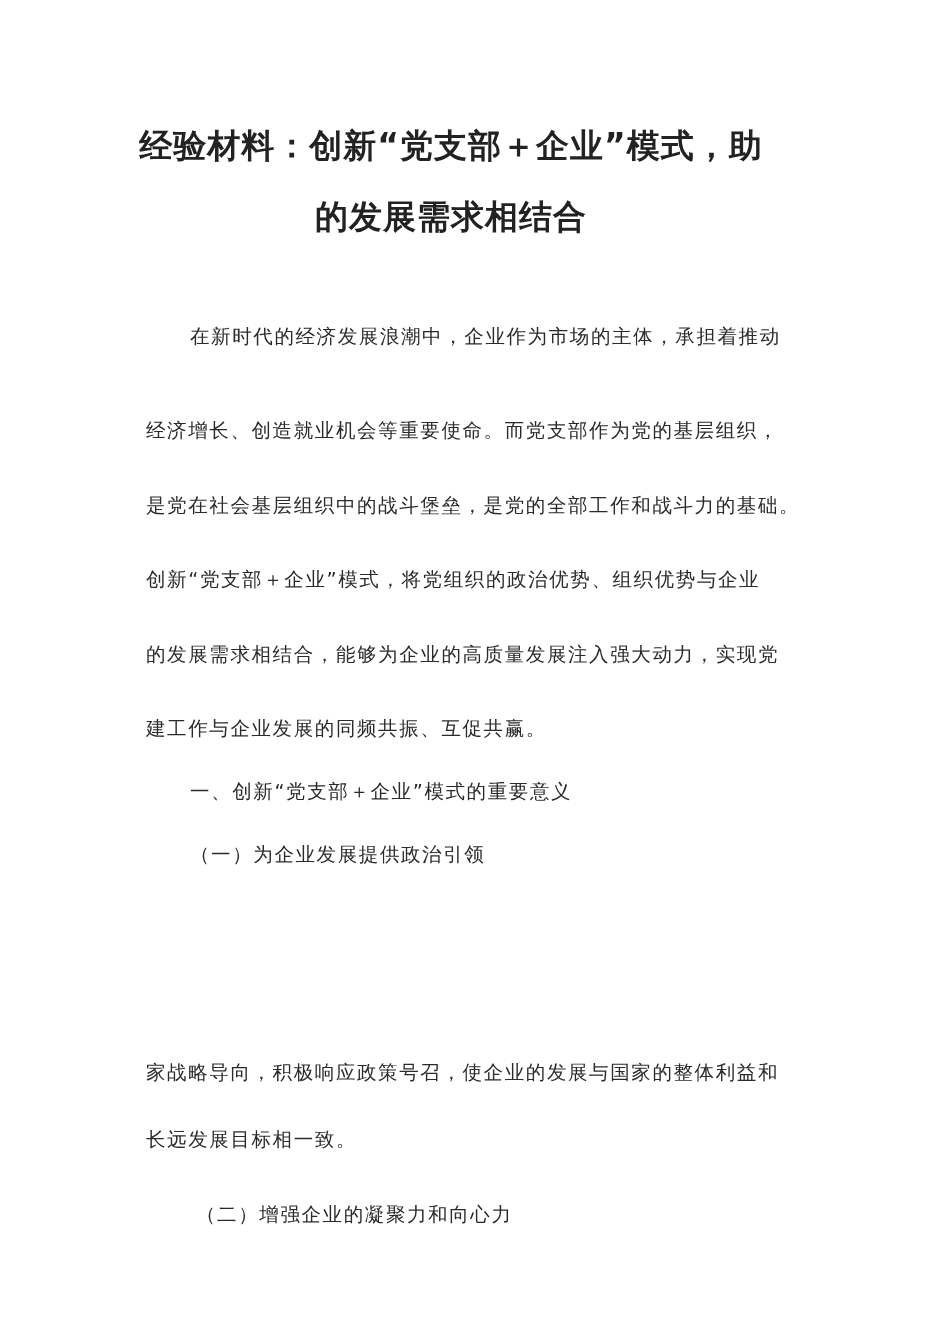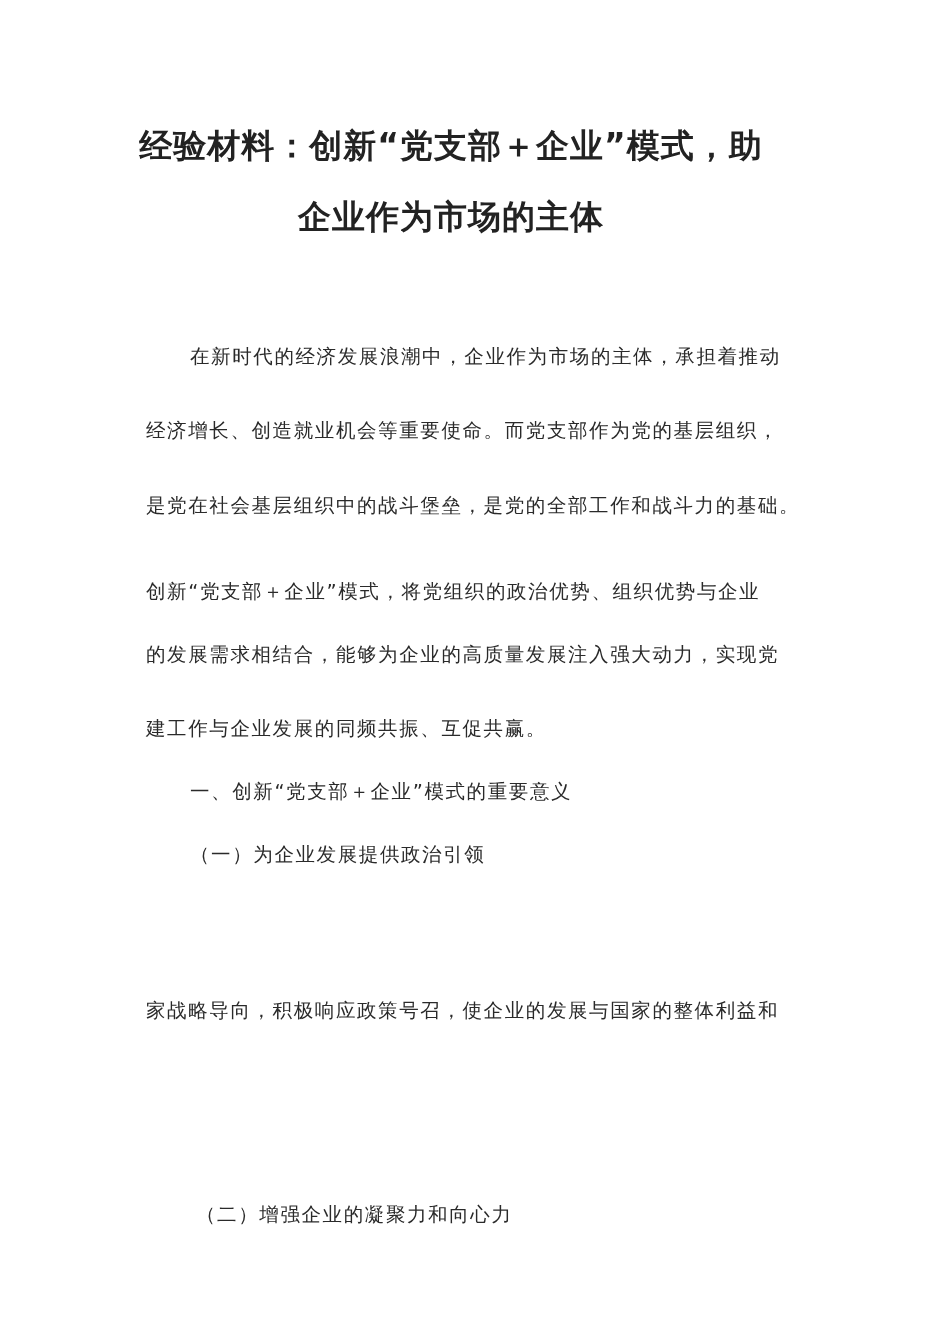--- a/index.html
+++ b/index.html
@@ -15,28 +15,29 @@
           font-family: "DejaVu Sans", sans-serif; font-size: 19.5px; line-height: 26px;
           color: #2a2a2a; letter-spacing: 1.6px; }
   .indent { left: 190px; }
   .indent2 { left: 196px; margin-top: 12px; }
 </style>
 </head>
 <body>
 
 <div class="page">
   <div class="title-line t1">经验材料：创新“党支部＋企业”模式，助</div>
-  <div class="title-line t2">企业作为市场的主体</div>
+  <div class="title-line t2">的发展需求相结合</div>
 
-  <div class="line indent" style="top:344px">在新时代的经济发展浪潮中，企业作为市场的主体，承担着推动</div>
+  <div class="line indent" style="top:324px">在新时代的经济发展浪潮中，企业作为市场的主体，承担着推动</div>
   <div class="line" style="top:493px">是党在社会基层组织中的战斗堡垒，是党的全部工作和战斗力的基础。</div>
   <div class="line" style="top:418px">经济增长、创造就业机会等重要使命。而党支部作为党的基层组织，</div>
-  <div class="line" style="top:579px">创新“党支部＋企业”模式，将党组织的政治优势、组织优势与企业</div>
+  <div class="line" style="top:567px">创新“党支部＋企业”模式，将党组织的政治优势、组织优势与企业</div>
   <div class="line" style="top:716px">建工作与企业发展的同频共振、互促共赢。</div>
   <div class="line" style="top:642px">的发展需求相结合，能够为企业的高质量发展注入强大动力，实现党</div>
 
   <div class="line indent" style="top:842px">（一）为企业发展提供政治引领</div>
   <div class="line indent" style="top:779px">一、创新“党支部＋企业”模式的重要意义</div>
 
-  <div class="line" style="top:998px">家战略导向，积极响应政策号召，使企业的发展与国家的整体利益和</div>
+  <div class="line" style="top:1060px">家战略导向，积极响应政策号召，使企业的发展与国家的整体利益和</div>
+  <div class="line" style="top:1127px">长远发展目标相一致。</div>
 
   <div class="line indent2" style="top:1190px">（二）增强企业的凝聚力和向心力</div>
 </div>
 
 </body></html>

